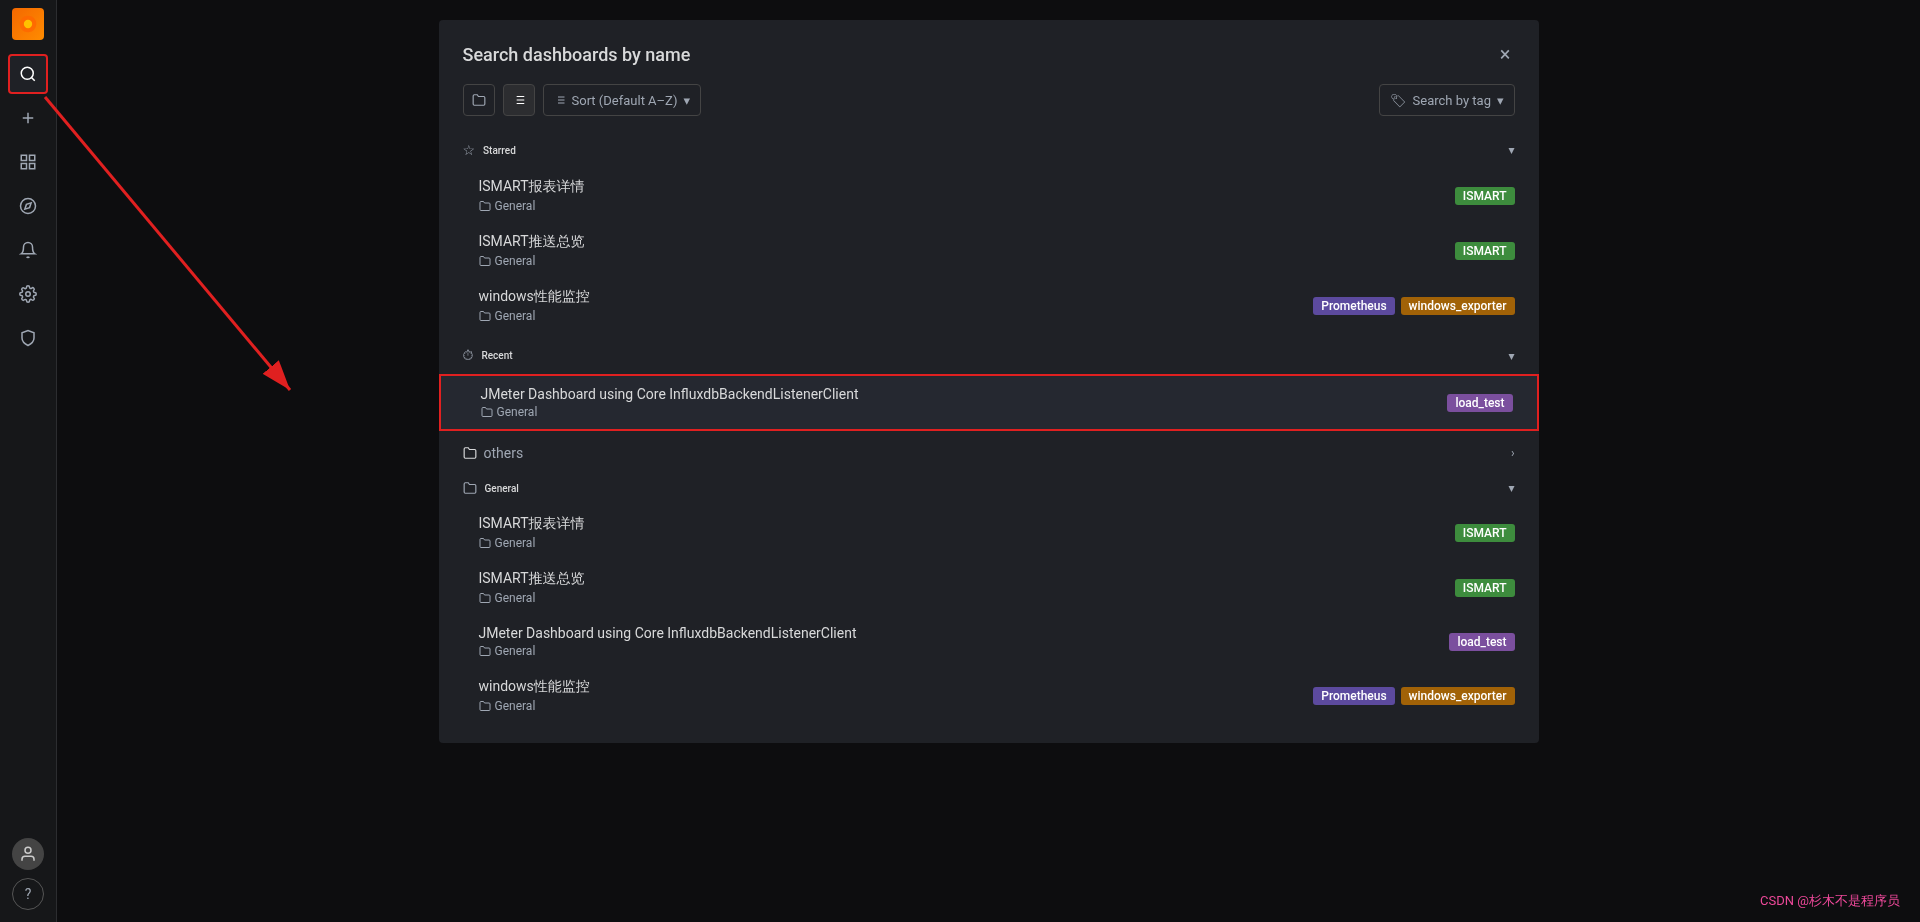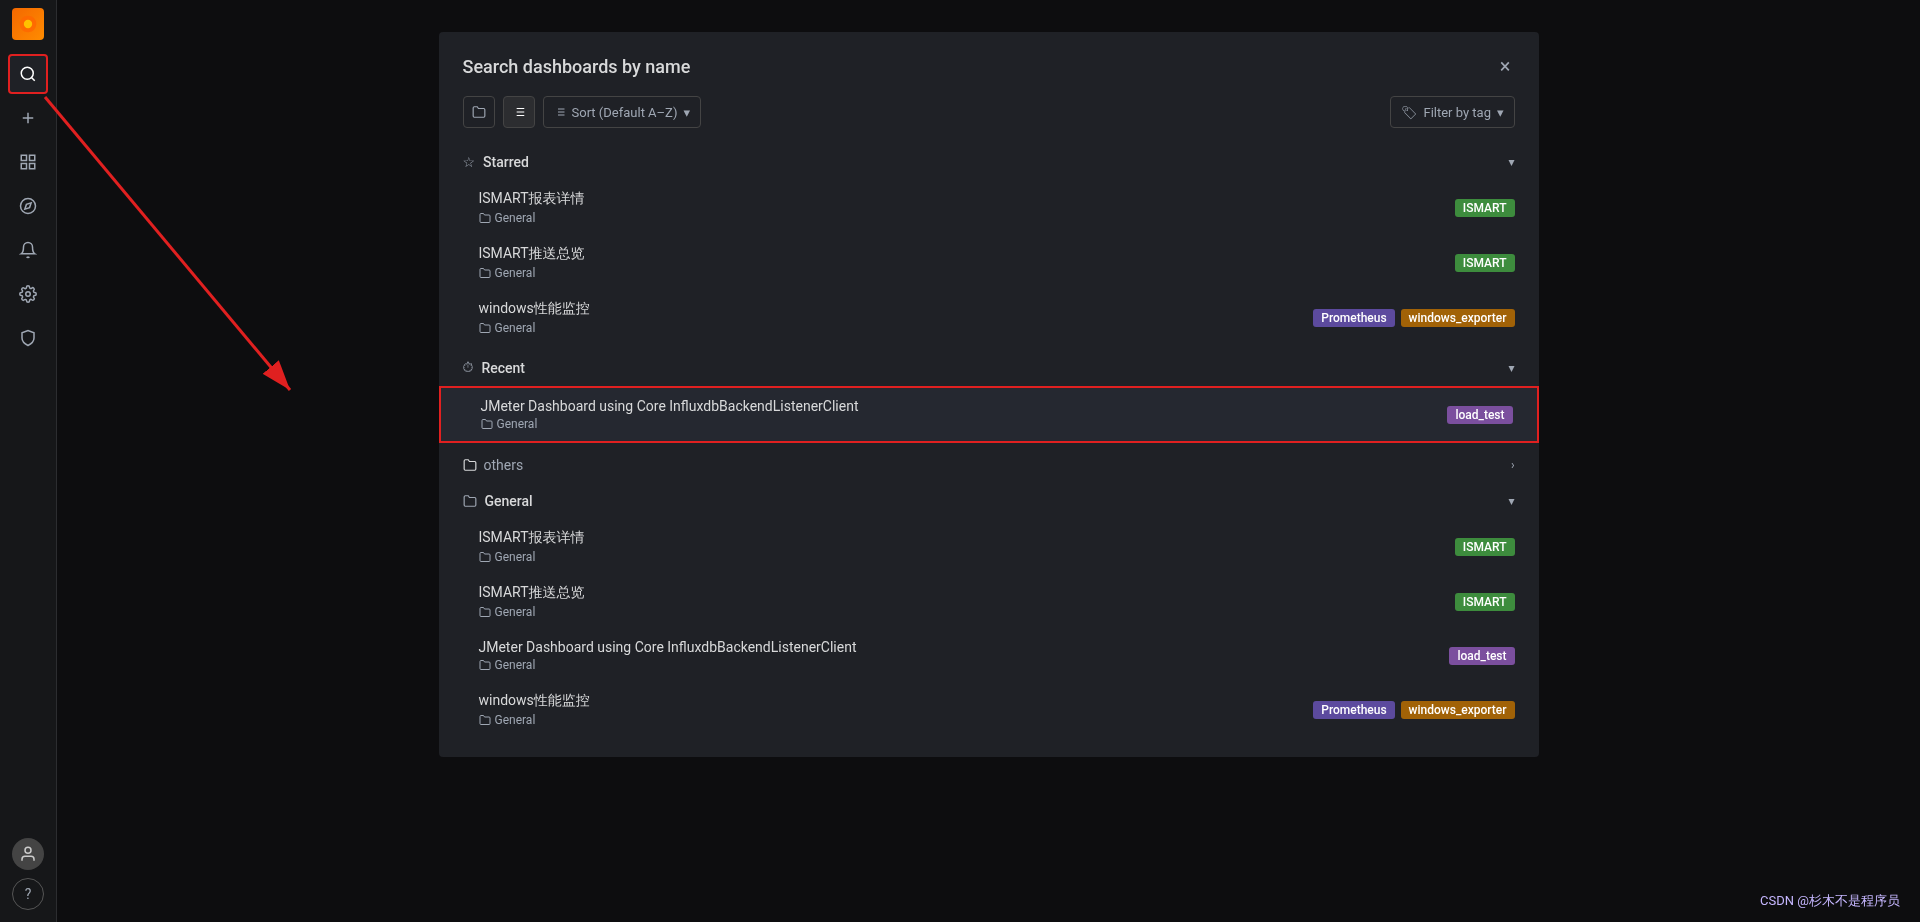--- a/index.html
+++ b/index.html
@@ -95,21 +95,21 @@
     .dialog-overlay {
       position: absolute;
       left: 57px;
       top: 0;
       width: calc(1920px - 57px);
       height: 100%;
       background: rgba(0,0,0,0.5);
       display: flex;
       justify-content: center;
       align-items: flex-start;
-      padding-top: 32px;
+      padding-top: 20px;
     }
 
     .dialog {
       background: #1f2126;
       border-radius: 4px;
       width: 1100px;
       max-height: 860px;
       display: flex;
       flex-direction: column;
       overflow: hidden;
@@ -204,21 +204,21 @@
 
     .section-header {
       display: flex;
       align-items: center;
       padding: 10px 24px;
       cursor: pointer;
       gap: 8px;
     }
 
     .section-icon { color: #9fa7b3; font-size: 14px; }
-    .section-title { font-size: 14px; color: #d8d9da; font-weight: 500; }
+    .section-title { font-size: 10px; color: #d8d9da; font-weight: 500; }
     .section-chevron { margin-left: auto; color: #9fa7b3; font-size: 12px; }
 
     .dashboard-item {
       display: flex;
       align-items: center;
       padding: 10px 24px 10px 40px;
       cursor: pointer;
       position: relative;
     }
     .dashboard-item.highlighted {
@@ -278,21 +278,21 @@
       height: 100%;
       pointer-events: none;
       z-index: 200;
     }
 
     
     .watermark {
       position: absolute;
       bottom: 12px;
       right: 20px;
-      color: #c4b5fd;
+      color: #ec4899;
       font-size: 13px;
     }
   </style>
 </head>
 <body>
 
 <div class="sidebar">
   <div class="sidebar-logo">
     <svg viewBox="0 0 24 24" fill="none">
       <circle cx="12" cy="12" r="10" fill="#ff6600" opacity="0.8"></circle>
@@ -386,21 +386,21 @@
           <line x1="8" y1="6" x2="21" y2="6"></line>
             <line x1="8" y1="12" x2="21" y2="12"></line>
           <line x1="8" y1="18" x2="21" y2="18"></line>
           <line x1="3" y1="6" x2="3.01" y2="6"></line>
         </svg>
         <span>Sort (Default A–Z)</span>
         <span>▾</span>
       </div>
       <div class="filter-tag-btn">
         <span>🏷</span>
-        <span>Filter by tag</span>
+        <span>Search by tag</span>
         <span>▾</span>
       </div>
     </div>
 
     <div class="dialog-body">
 
       <div class="section">
         <div class="section-header">
           <span class="section-icon">☆</span>
           <span class="section-title">Starred</span>

